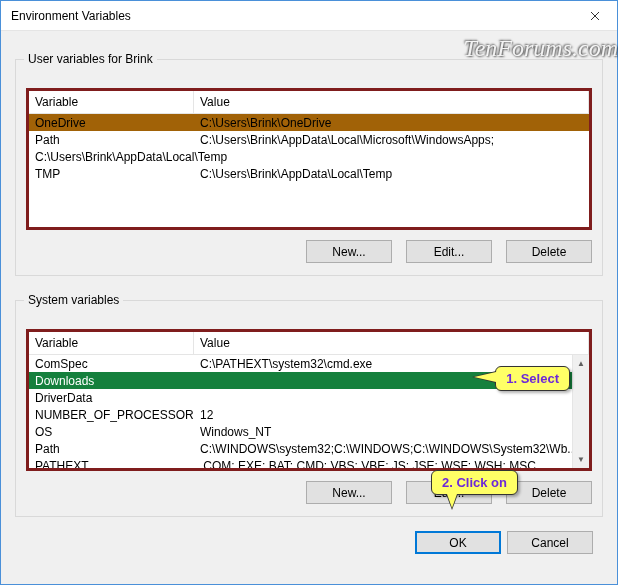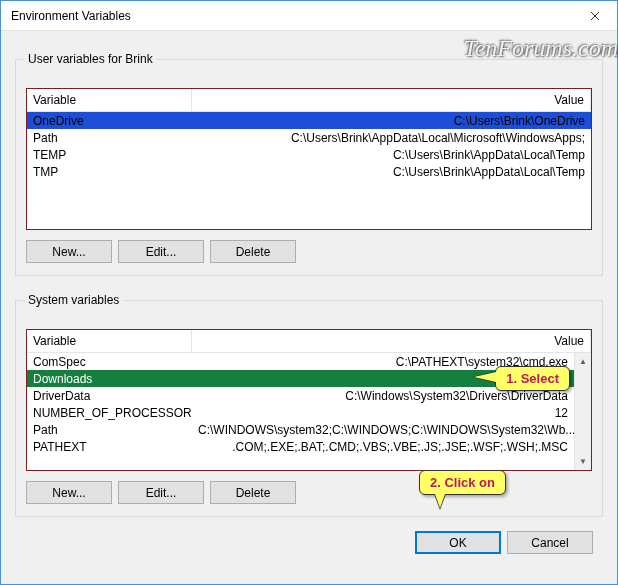--- a/index.html
+++ b/index.html
@@ -60,48 +60,48 @@
   .groupbox-title {
     position: absolute;
     top: -8px;
     left: 8px;
     background: #f0f0f0;
     padding: 0 4px;
     color: #000;
   }
   .listview {
     background: #fff;
-    border: 1px solid #7f1d1d;
+    border: 3px solid #7f1d1d;
     display: flex;
     flex-direction: column;
   }
   .lv-header {
     display: flex;
     background: #fff;
     border-bottom: 1px solid #e5e5e5;
   }
   .lv-header-cell {
     padding: 4px 6px;
     border-right: 1px solid #e5e5e5;
     color: #000;
   }
   .lv-col-var { width: 165px; flex-shrink: 0; }
-  .lv-col-val { flex: 1; min-width: 0; text-align: right; }
+  .lv-col-val { flex: 1; min-width: 0; }
   .lv-body {
     flex: 1;
     overflow: hidden;
     position: relative;
   }
   .lv-row {
     display: flex;
     padding: 0;
     height: 17px;
     align-items: center;
   }
-  .lv-row.highlight { background: #1d4ed8; }
+  .lv-row.highlight { background: #a16207; }
   .lv-row.selected { background: #15803d; color: #fff; }
   .lv-cell {
     padding: 1px 6px;
     white-space: nowrap;
     overflow: hidden;
   }
   .lv-body-scroll {
     position: absolute;
     right: 0; top: 0; bottom: 0;
     width: 17px;
@@ -112,22 +112,22 @@
     justify-content: space-between;
     border-left: 1px solid #e5e5e5;
   }
   .scroll-arrow {
     width: 17px; height: 17px;
     display: flex; align-items: center; justify-content: center;
     font-size: 8px; color: #606060;
   }
   .button-row {
     display: flex;
-    justify-content: flex-start;
-    gap: 6px;
+    justify-content: flex-end;
+    gap: 14px;
     margin-top: 10px;
   }
   .btn {
     min-width: 86px;
     height: 23px;
     background: #e1e1e1;
     border: 1px solid #adadad;
     font-family: inherit;
     font-size: 12px;
     padding: 0 8px;
@@ -157,42 +157,42 @@
     z-index: 50;
   }
   .callout {
     position: absolute;
     background: #ffff66;
     border: 1px solid #333;
     border-radius: 6px;
     padding: 4px 10px;
     font-size: 13px;
     font-weight: bold;
-    color: #be185d;
+    color: #6d28d9;
     box-shadow: 2px 2px 3px rgba(0,0,0,0.3);
     z-index: 40;
   }
   .callout1 { top: 366px; right: 48px; }
   .callout1::before {
     content: "";
     position: absolute;
     left: -24px; top: 4px;
     border-top: 6px solid transparent;
     border-bottom: 6px solid transparent;
     border-right: 24px solid #333;
   }
   .callout1::after {
     content: "";
     position: absolute;
     left: -22px; top: 5px;
     border-top: 5px solid transparent;
     border-bottom: 5px solid transparent;
     border-right: 22px solid #ffff66;
   }
-  .callout2 { top: 470px; right: 112px; }
+  .callout2 { top: 470px; right: 100px; }
   .callout2::before {
     content: "";
     position: absolute;
     left: 14px; bottom: -16px;
     border-left: 6px solid transparent;
     border-right: 6px solid transparent;
     border-top: 16px solid #333;
   }
   .callout2::after {
     content: "";
@@ -230,21 +230,20 @@
         <div class="lv-body">
           <div class="lv-row highlight">
             <div class="lv-cell lv-col-var">OneDrive</div>
             <div class="lv-cell lv-col-val">C:\Users\Brink\OneDrive</div>
           </div>
           <div class="lv-row">
             <div class="lv-cell lv-col-var">Path</div>
             <div class="lv-cell lv-col-val">C:\Users\Brink\AppData\Local\Microsoft\WindowsApps;</div>
           </div>
           <div class="lv-row">
-            <div class="lv-cell lv-col-var">TEMP</div>
             <div class="lv-cell lv-col-val">C:\Users\Brink\AppData\Local\Temp</div>
           </div>
           <div class="lv-row">
             <div class="lv-cell lv-col-var">TMP</div>
             <div class="lv-cell lv-col-val">C:\Users\Brink\AppData\Local\Temp</div>
           </div>
         </div>
       </div>
       <div class="button-row">
         <button class="btn">New...</button>
@@ -264,25 +263,28 @@
           <div style="margin-right:17px">
             <div class="lv-row">
               <div class="lv-cell lv-col-var">ComSpec</div>
               <div class="lv-cell lv-col-val">C:\PATHEXT\system32\cmd.exe</div>
             </div>
             <div class="lv-row selected">
               <div class="lv-cell lv-col-var">Downloads</div>
             </div>
             <div class="lv-row">
               <div class="lv-cell lv-col-var">DriverData</div>
-              <div class="lv-cell lv-col-val">C:\Windows\System32\Drivers\DriverData</div>
             </div>
             <div class="lv-row">
               <div class="lv-cell lv-col-var">NUMBER_OF_PROCESSORS</div>
               <div class="lv-cell lv-col-val">12</div>
+            </div>
+            <div class="lv-row">
+              <div class="lv-cell lv-col-var">OS</div>
+              <div class="lv-cell lv-col-val">Windows_NT</div>
             </div>
             <div class="lv-row">
               <div class="lv-cell lv-col-var">Path</div>
               <div class="lv-cell lv-col-val">C:\WINDOWS\system32;C:\WINDOWS;C:\WINDOWS\System32\Wb...</div>
             </div>
             <div class="lv-row">
               <div class="lv-cell lv-col-var">PATHEXT</div>
               <div class="lv-cell lv-col-val">.COM;.EXE;.BAT;.CMD;.VBS;.VBE;.JS;.JSE;.WSF;.WSH;.MSC</div>
             </div>
           </div>

